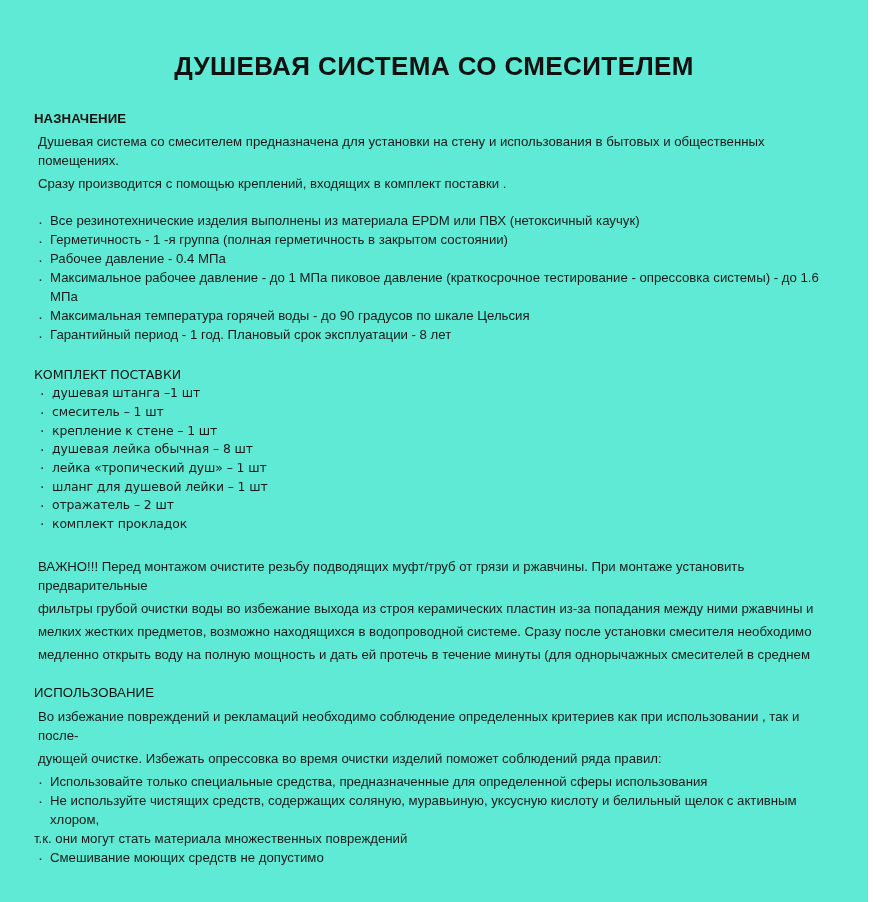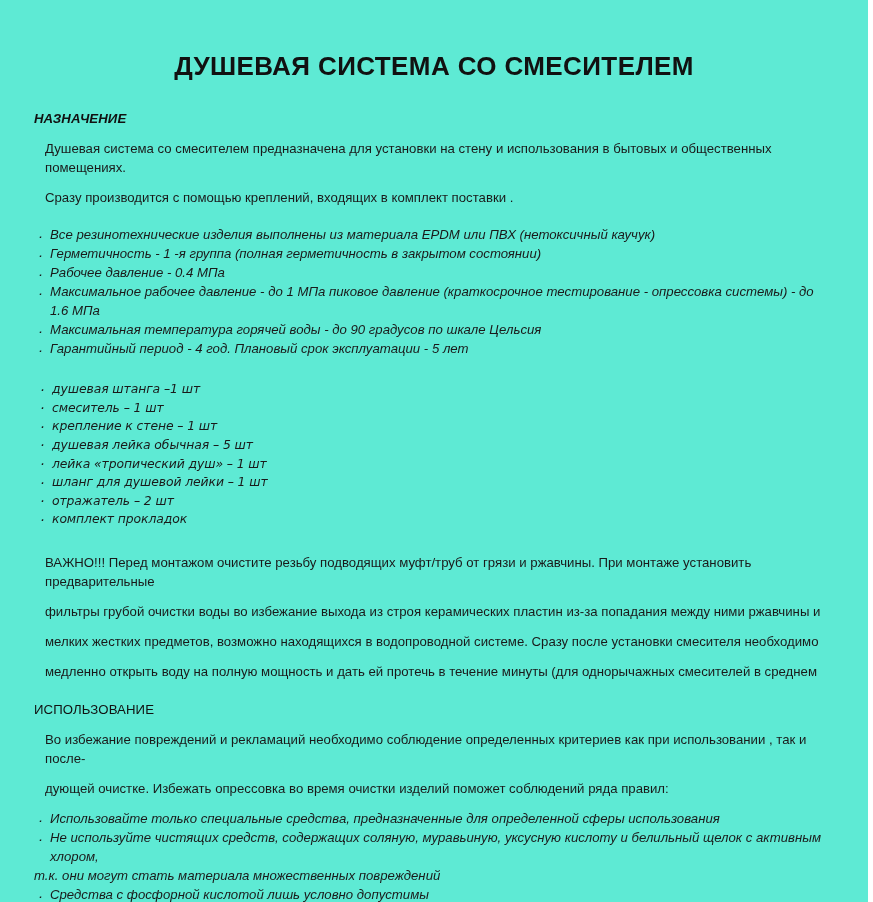--- a/index.html
+++ b/index.html
@@ -43,37 +43,35 @@
   }
   .section-heading {
     font-size: 13.2px;
     line-height: 1.38;
     letter-spacing: 0.1px;
     color: #111111;
     margin: 0 0 1px 0;
   }
   .section-heading.bold {
     font-weight: bold;
-    font-style: italic;
   }
 
   .para {
     font-size: 13.2px;
     line-height: 1.44;
-    margin: 11px;
+    margin: 4px;
     color: #1a1a1a;
     max-width: 800px;
   }
 
   
   ul.bullets {
     list-style: none;
     margin: 0;
     padding: 0;
-    font-style: italic;
   }
   ul.bullets > li {
     position: relative;
     padding-left: 16px;
     font-size: 13.2px;
     line-height: 1.44;
     color: #1a1a1a;
   }
   ul.bullets > li::before {
     content: "\00B7";
@@ -123,30 +121,31 @@
     <p class="para">Сразу производится с помощью креплений, входящих в комплект поставки .</p>
   </div>
 
   <div class="section" style="margin-top:18px;">
     <ul class="bullets">
       <li>Все резинотехнические изделия выполнены из материала EPDM или ПВХ (нетоксичный каучук)</li>
       <li>Герметичность - 1 -я группа (полная герметичность в закрытом состоянии)</li>
       <li>Рабочее давление - 0.4 МПа</li>
       <li>Максимальное рабочее давление - до 1 МПа пиковое давление (краткосрочное тестирование - опрессовка системы) - до 1.6 МПа</li>
       <li>Максимальная температура горячей воды - до 90 градусов по шкале Цельсия</li>
-      <li>Гарантийный период - 4 год. Плановый срок эксплуатации - 5 лет</li>
+      <li>Гарантийный период - 1 год. Плановый срок эксплуатации - 8 лет</li>
     </ul>
   </div>
 
   <div class="section" style="margin-top:22px;">
+    <div class="section-heading kit-heading">КОМПЛЕКТ ПОСТАВКИ</div>
     <ul class="bullets kit">
       <li>душевая штанга –1 шт</li>
       <li>смеситель – 1 шт</li>
       <li>крепление к стене – 1 шт</li>
-      <li>душевая лейка обычная – 5 шт</li>
+      <li>душевая лейка обычная – 8 шт</li>
       <li>лейка «тропический душ» – 1 шт</li>
       <li>шланг для душевой лейки – 1 шт</li>
       <li>отражатель – 2 шт</li>
       <li>комплект прокладок</li>
     </ul>
   </div>
 
   <div class="section" style="margin-top:24px;">
     <p class="para">ВАЖНО!!! Перед монтажом очистите резьбу подводящих муфт/труб от грязи и ржавчины. При монтаже установить предварительные</p>
     <p class="para">фильтры грубой очистки воды во избежание выхода из строя керамических пластин из-за попадания между ними ржавчины и</p>
@@ -158,19 +157,18 @@
     <div class="section-heading">ИСПОЛЬЗОВАНИЕ</div>
     <p class="para">Во избежание повреждений и рекламаций необходимо соблюдение определенных критериев как при использовании , так и после-</p>
     <p class="para">дующей очистке. Избежать опрессовка во время очистки изделий поможет соблюдений ряда правил:</p>
 
     <ul class="bullets">
       <li>Использовайте только специальные средства, предназначенные для определенной сферы использования</li>
 
       <li>Не используйте чистящих средств, содержащих соляную, муравьиную, уксусную кислоту и белильный щелок с активным хлором,</li>
       <li class="cont">т.к. они могут стать материала множественных повреждений</li>
 
-      <li>Средства с фосфорной кислотой лишь условно допустимы</li>
       <li>Смешивание моющих средств не допустимо</li>
 
     </ul>
   </div>
 
 </div>
 
 </body></html>

